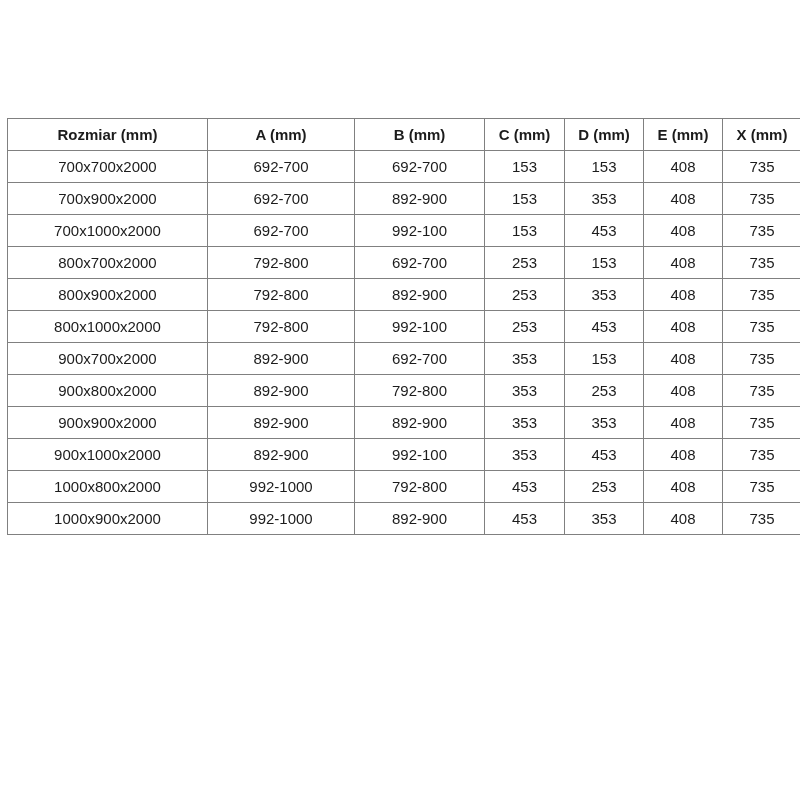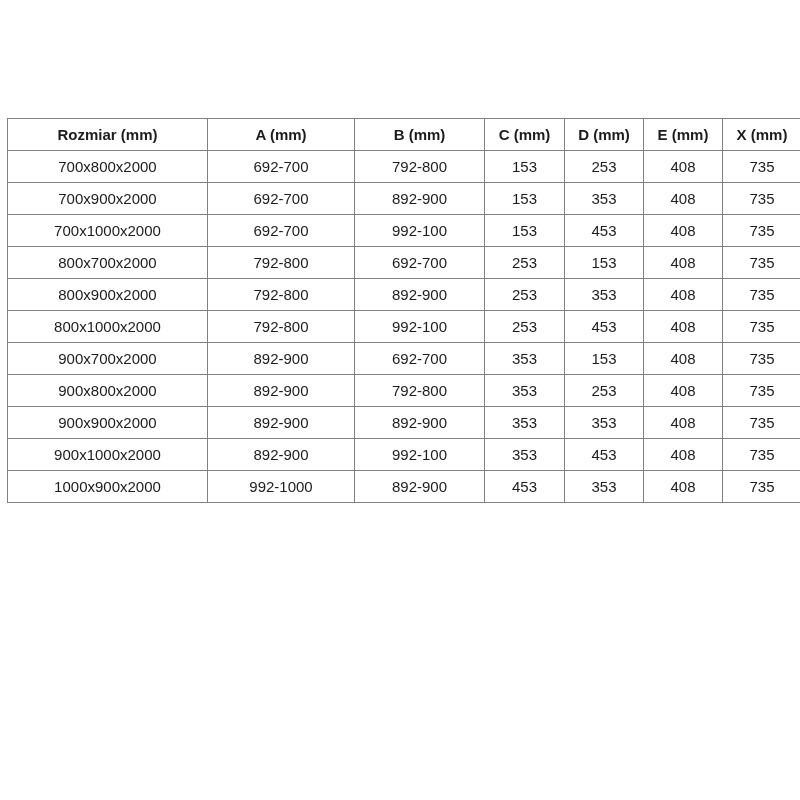--- a/index.html
+++ b/index.html
@@ -55,25 +55,25 @@
           <th>A (mm)</th>
           <th>B (mm)</th>
           <th>C (mm)</th>
           <th>D (mm)</th>
           <th>E (mm)</th>
           <th>X (mm)</th>
         </tr>
     </thead>
     <tbody>
         <tr>
-          <td>700x800x2000</td>
+          <td>700x700x2000</td>
           <td>692-700</td>
-          <td>792-800</td>
+          <td>692-700</td>
           <td>153</td>
-          <td>253</td>
+          <td>153</td>
           <td>408</td>
           <td>735</td>
         </tr>
         <tr>
           <td>700x900x2000</td>
           <td>692-700</td>
           <td>892-900</td>
           <td>153</td>
           <td>353</td>
           <td>408</td>
@@ -145,20 +145,29 @@
         <tr>
           <td>900x1000x2000</td>
           <td>892-900</td>
           <td>992-100</td>
           <td>353</td>
           <td>453</td>
           <td>408</td>
           <td>735</td>
         </tr>
         <tr>
+          <td>1000x800x2000</td>
+          <td>992-1000</td>
+          <td>792-800</td>
+          <td>453</td>
+          <td>253</td>
+          <td>408</td>
+          <td>735</td>
+        </tr>
+        <tr>
           <td>1000x900x2000</td>
           <td>992-1000</td>
           <td>892-900</td>
           <td>453</td>
           <td>353</td>
           <td>408</td>
           <td>735</td>
         </tr>
       </tbody>
   </table>

